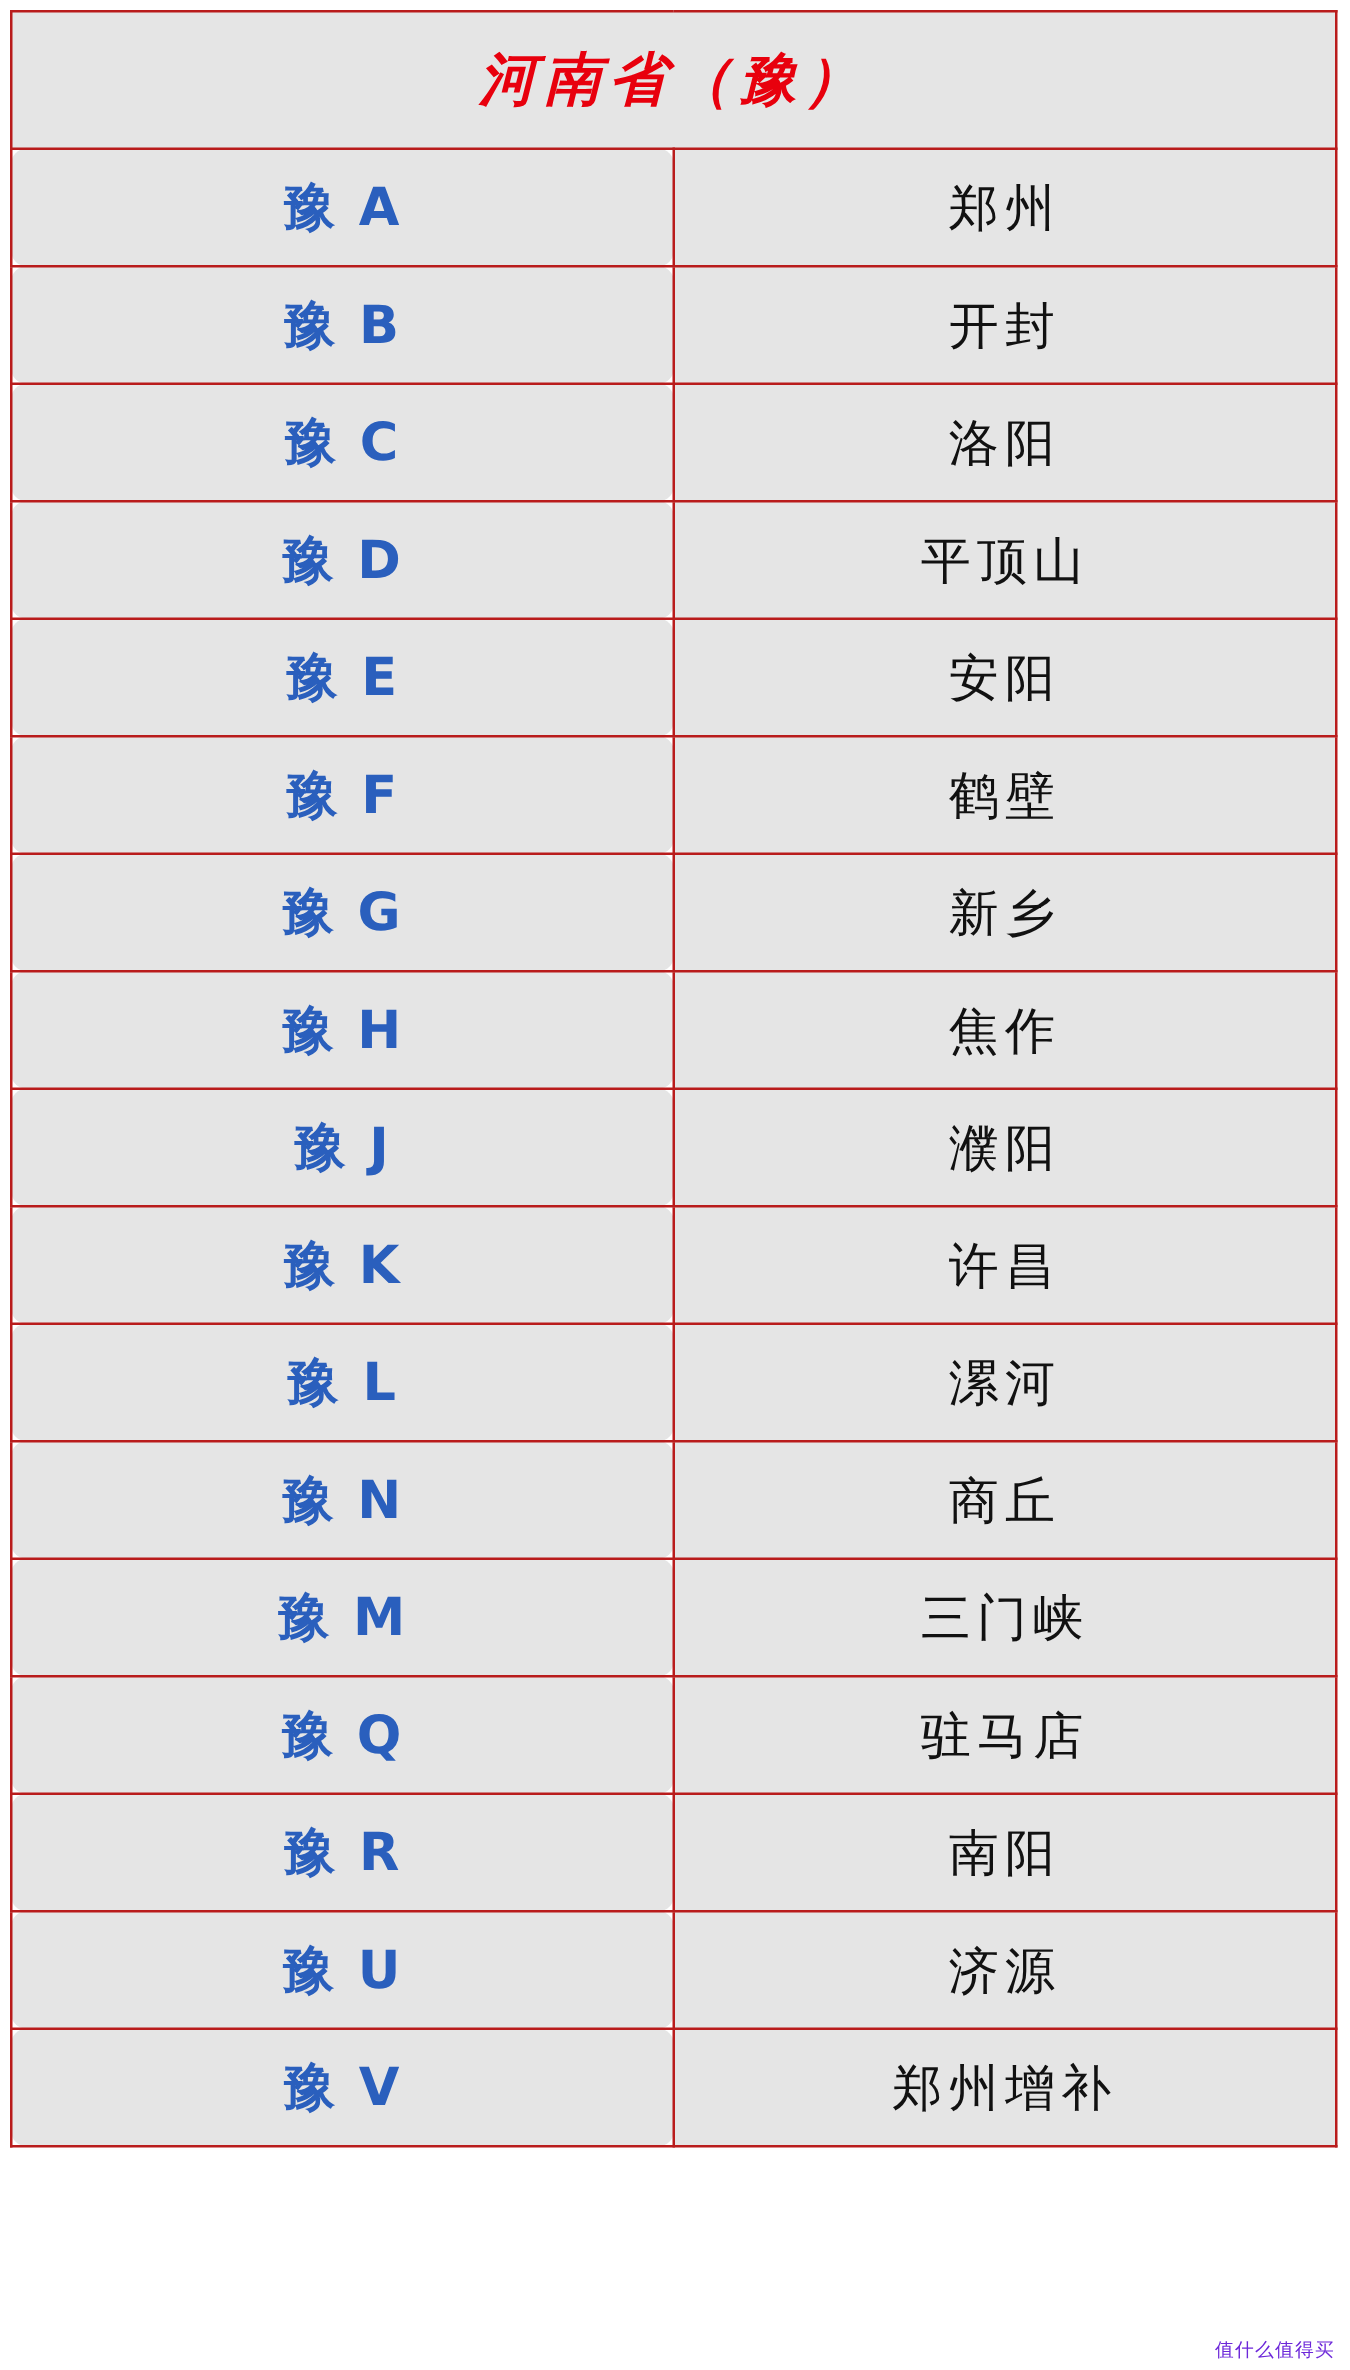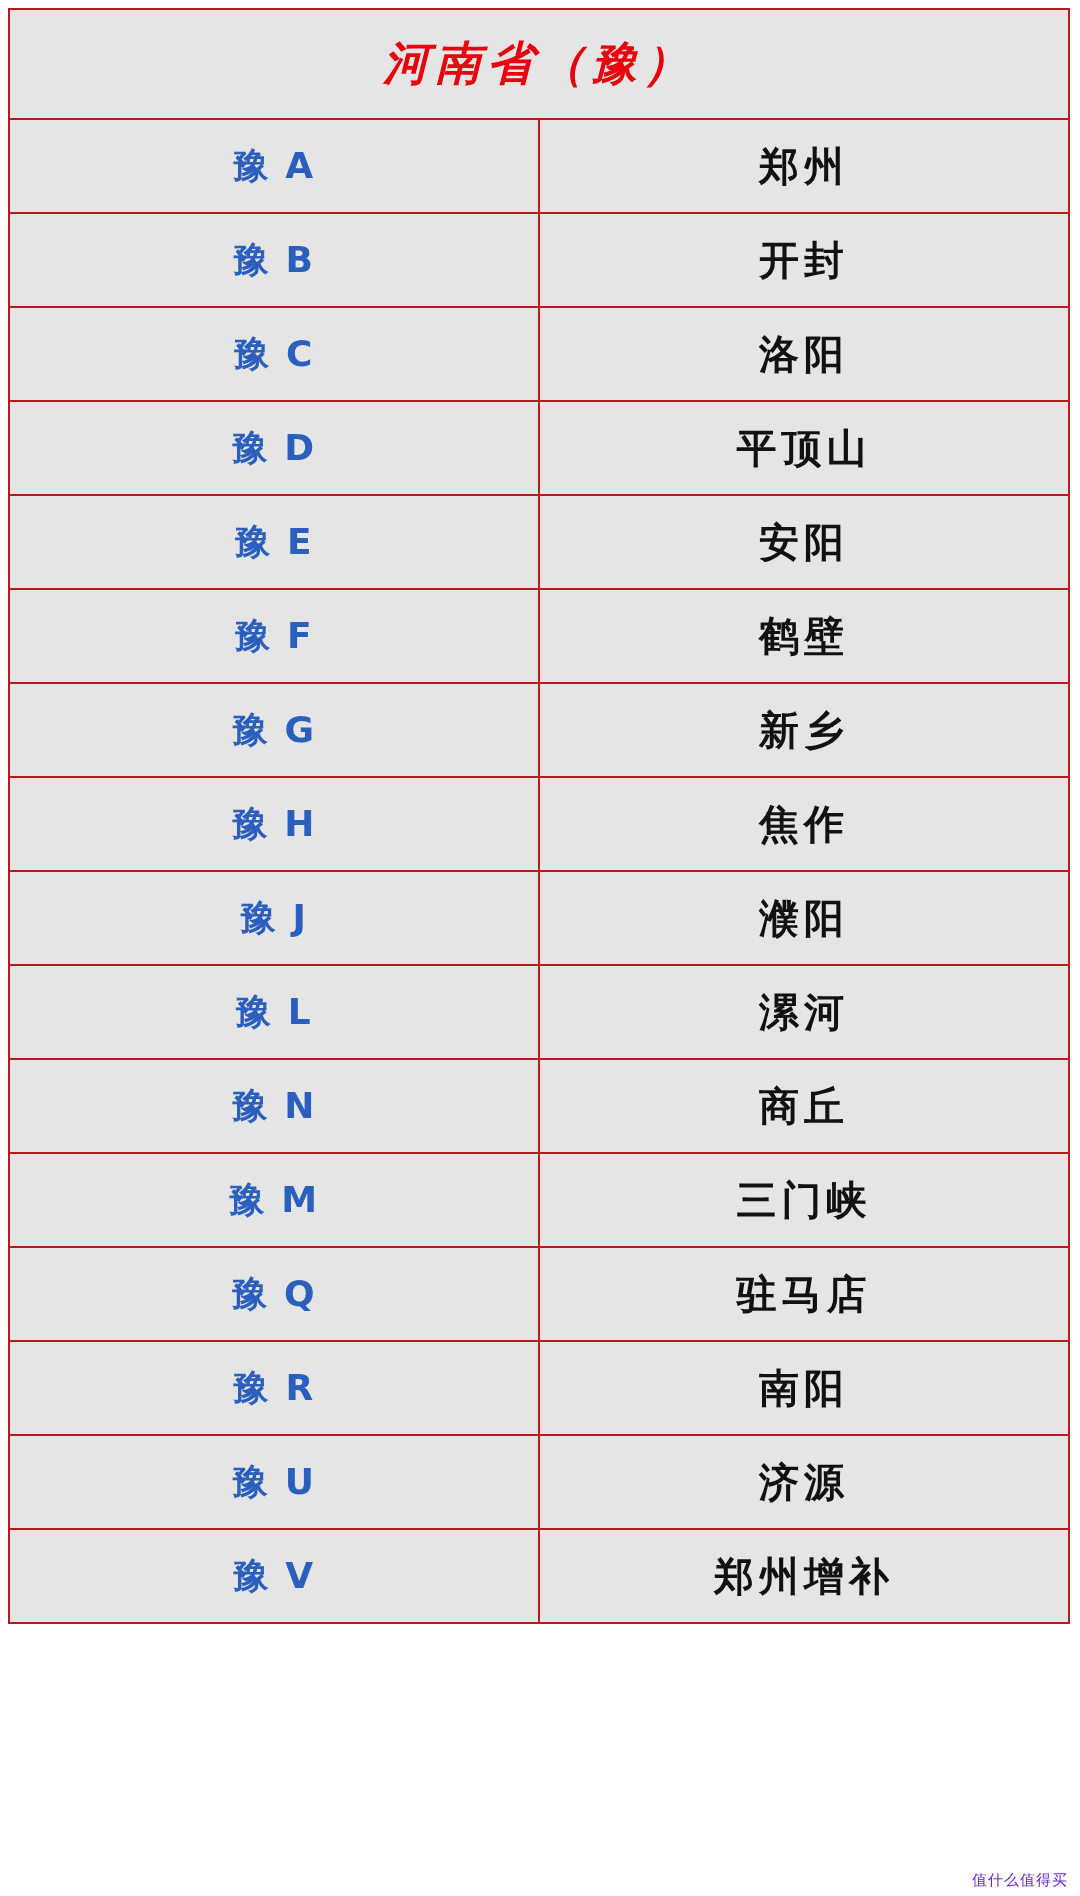--- a/index.html
+++ b/index.html
@@ -44,30 +44,31 @@
     letter-spacing: 6px;
   }
   .code-cell {
     width: 196px;
     height: 92px;
     text-align: center;
     vertical-align: middle;
     color: #2a5fbd;
     font-family: "DejaVu Sans", sans-serif;
     font-weight: bold;
-    font-size: 36px;
+    font-size: 42px;
     letter-spacing: 2px;
+    border-radius: 12px;
   }
   .city-cell {
     height: 92px;
     text-align: center;
     vertical-align: middle;
     color: #111111;
     font-family: "DejaVu Serif", serif;
-    font-weight: bold;
+    font-weight: normal;
     font-size: 40px;
     letter-spacing: 5px;
     margin-left: 16px;
   }
   .watermark {
     position: absolute;
     right: 12px;
     bottom: 6px;
     font-family: "DejaVu Sans", sans-serif;
     font-size: 15px;
@@ -114,20 +115,24 @@
       </tr>
       <tr>
         <td class="code-cell">豫 H</td>
         <td class="city-cell">焦作</td>
       </tr>
       <tr>
         <td class="code-cell">豫 J</td>
         <td class="city-cell">濮阳</td>
       </tr>
       <tr>
+        <td class="code-cell">豫 K</td>
+        <td class="city-cell">许昌</td>
+      </tr>
+      <tr>
         <td class="code-cell">豫 L</td>
         <td class="city-cell">漯河</td>
       </tr>
       <tr>
         <td class="code-cell">豫 N</td>
         <td class="city-cell">商丘</td>
       </tr>
       <tr>
         <td class="code-cell">豫 M</td>
         <td class="city-cell">三门峡</td>

